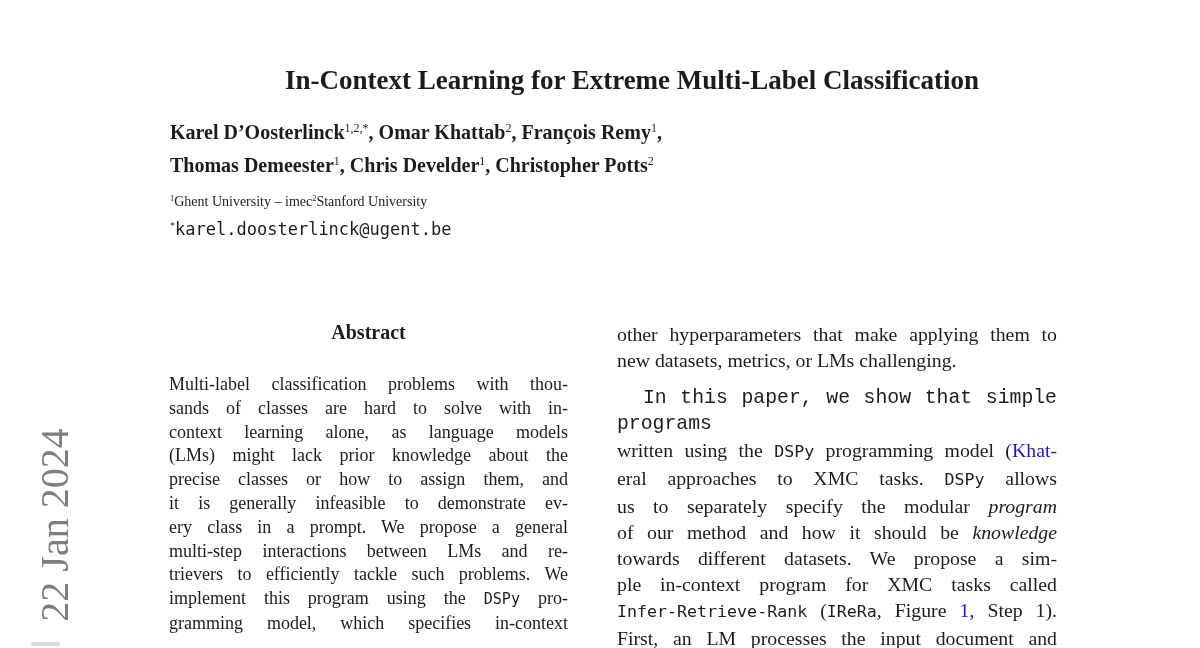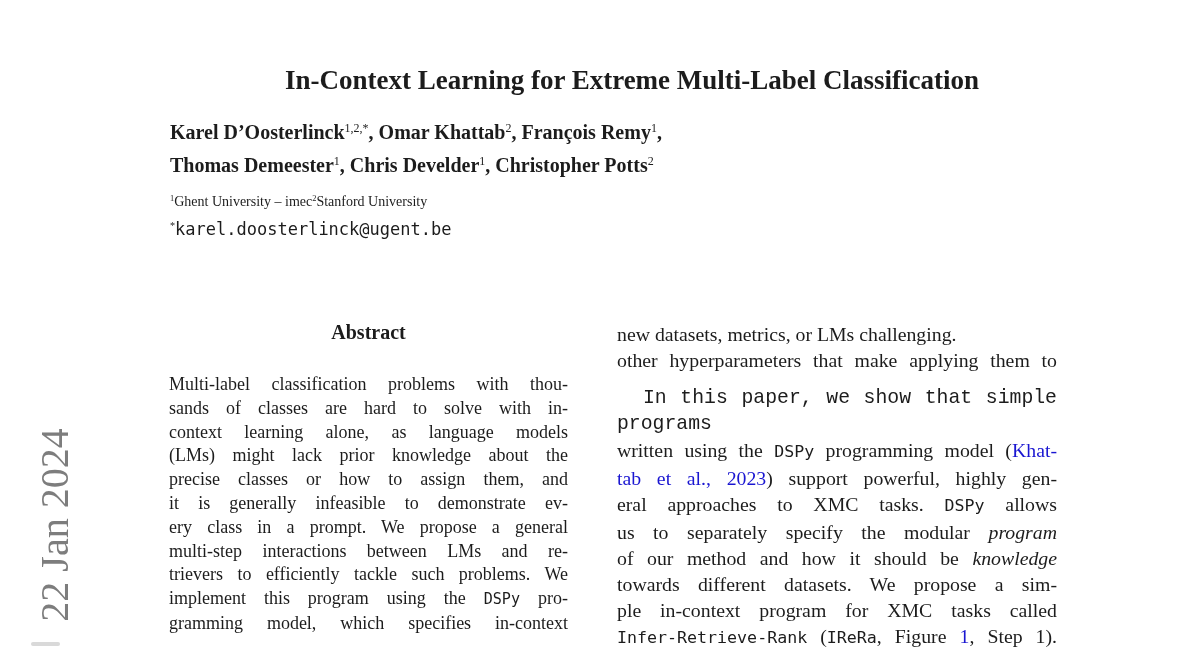--- a/index.html
+++ b/index.html
@@ -81,25 +81,24 @@
       <div class="tline"><span>precise classes or how to assign them, and</span></div>
       <div class="tline"><span>it is generally infeasible to demonstrate ev-</span></div>
       <div class="tline"><span>ery class in a prompt. We propose a general</span></div>
       <div class="tline"><span>multi-step interactions between LMs and re-</span></div>
       <div class="tline"><span>trievers to efficiently tackle such problems. We</span></div>
       <div class="tline"><span>implement this program using the </span><span class="mono">DSPy</span><span> pro-</span></div>
       <div class="tline"><span>gramming model, which specifies in-context</span></div>
     </div>
 
   <div class="right-column">
+      <div class="tline"><span>other hyperparameters that make applying them to</span></div>
       <div class="tline noj"><span>new datasets, metrics, or LMs challenging.</span></div>
-      <div class="tline"><span>other hyperparameters that make applying them to</span></div>
       <div class="tline ind para"><span>In this paper, we show that simple programs</span></div>
       <div class="tline"><span>written using the </span><span class="mono">DSPy</span><span> programming model (</span><span class="link">Khat-</span></div>
-      <div class="tline"><span class="link">tab et al., 2023</span><span>) support powerful, highly gen-</span></div>
       <div class="tline"><span>eral approaches to XMC tasks. </span><span class="mono">DSPy</span><span> allows</span></div>
       <div class="tline"><span>us to separately specify the modular </span><span class="italic">program</span></div>
       <div class="tline"><span>of our method and how it should be </span><span class="italic">knowledge</span></div>
       <div class="tline"><span>towards different datasets. We propose a sim-</span></div>
       <div class="tline"><span>ple in-context program for XMC tasks called</span></div>
       <div class="tline"><span class="mono">Infer-Retrieve-Rank</span><span> (</span><span class="mono">IReRa</span><span>, Figure </span><span class="link">1</span><span>, Step 1).</span></div>
       <div class="tline"><span>First, an LM processes the input document and</span></div>
     </div>
 
 </div>

